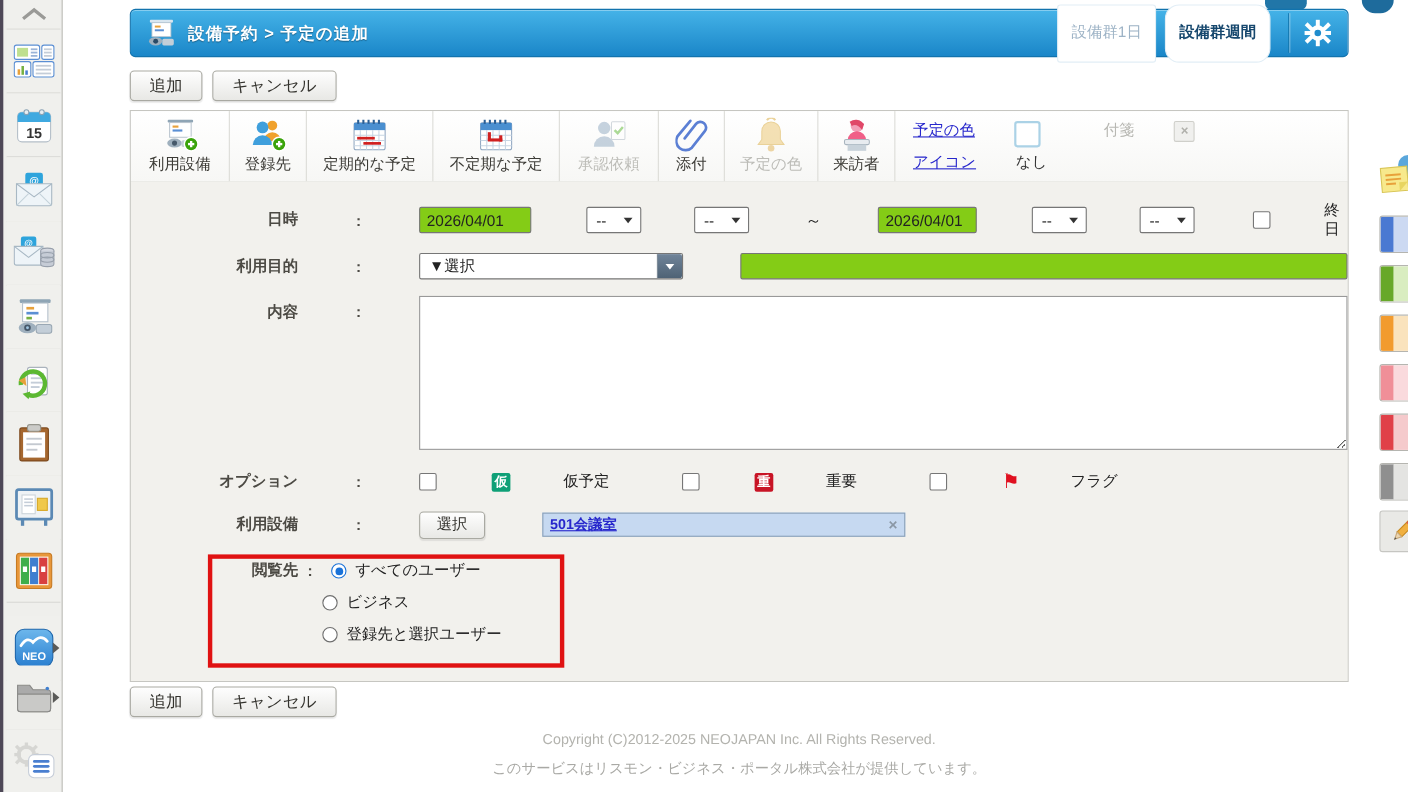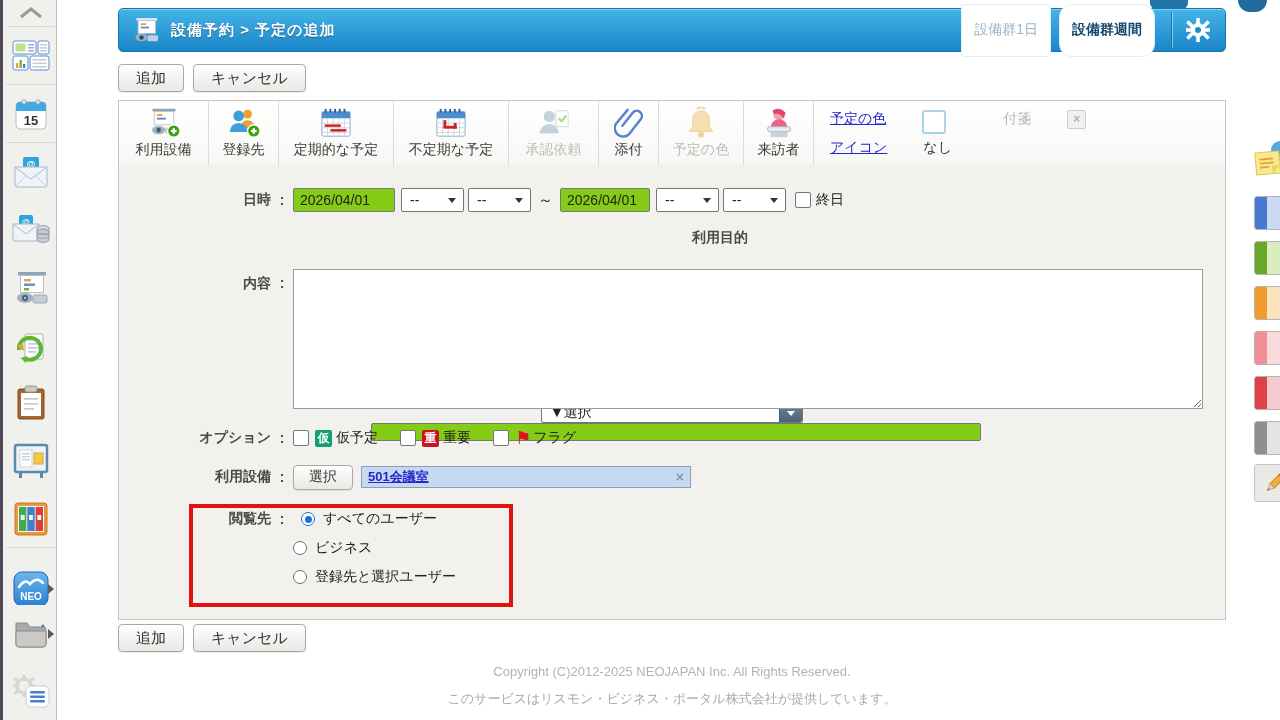--- a/index.html
+++ b/index.html
@@ -45,21 +45,21 @@
   #tb-right{flex:1;display:flex;flex-direction:column;justify-content:center;gap:5px;padding-left:16px;}
   .tbline{display:flex;align-items:flex-start;font-size:14px;gap:29px;}
   a.link{color:#2626cc;text-decoration:underline;cursor:pointer;}
   #colorbox{width:20px;height:20px;background:#fff;border:2px solid #abd2e6;border-radius:3px;margin-left:7px;}
   #fusen-label{color:#b8b8b3;margin-left:28px;}
   #fusen-x{width:17px;height:17px;margin-left:7px;background:#f0f0ee;border:1px solid #cfcfca;border-radius:2px;
            display:flex;align-items:center;justify-content:center;color:#b0b0ab;font-size:12px;font-weight:bold;}
   #icon-none{color:#333;margin-left:7px;}
   
   #formarea{position:absolute;left:0;top:64px;right:0;bottom:0;background:#f2f1ed;}
-  .frow{position:absolute;left:0;display:flex;align-items:center;width:100%;box-sizing:border-box;}
+  .frow{position:absolute;left:0;display:flex;align-items:center;width:100%;box-sizing:border-box;gap:44px;}
   .flabel{width:152px;text-align:right;font-size:14px;font-weight:bold;color:#4c4a44;flex:0 0 152px;}
   .fcolon{width:22px;text-align:center;font-size:14px;font-weight:bold;color:#4c4a44;flex:0 0 22px;}
   .txtinput{height:22px;border:1px solid #767676;border-radius:2px;background:#84cc16;font-size:14px;
             font-family:inherit;padding:0 6px;color:#222;}
   .fakesel{height:24px;border:1px solid #767676;border-radius:2px;background:#fff;display:flex;align-items:center;
            font-size:14px;color:#222;padding-left:8px;box-sizing:border-box;cursor:pointer;}
   .fakesel .tri{margin-left:auto;margin-right:7px;width:0;height:0;border-left:4px solid transparent;
                 border-right:4px solid transparent;border-top:5px solid #333;}
   .cb{width:14px;height:14px;background:#fff;border:1px solid #767676;border-radius:2px;flex:0 0 14px;cursor:pointer;}
   .radio{width:14px;height:14px;border-radius:50%;background:#fff;border:1.5px solid #6f6f6f;box-sizing:border-box;
@@ -445,21 +445,21 @@
           <span class="tri"></span>
         </div>
         <div class="fakesel" style="width:63px;margin-left:4px;">
           <span>--</span>
           <span class="tri"></span>
         </div>
         <span class="cb" style="margin-left:9px;"></span>
         <span class="optlabel" style="margin-left:5px;">終日</span>
       </div>
 
-      <div class="frow" style="top:64px;height:26px;flex-direction:column;">
+      <div class="frow" style="top:64px;height:26px;">
         <span class="flabel">利用目的</span>
         <span class="fcolon">:</span>
         <div class="fakesel" id="purpose-sel">
           <span>▼選択</span>
           <span class="selbtn">
               <span class="tri2"></span>
             </span>
         </div>
         <input class="txtinput" style="width: 596px; margin-left: 8px;" value="">
       </div>

